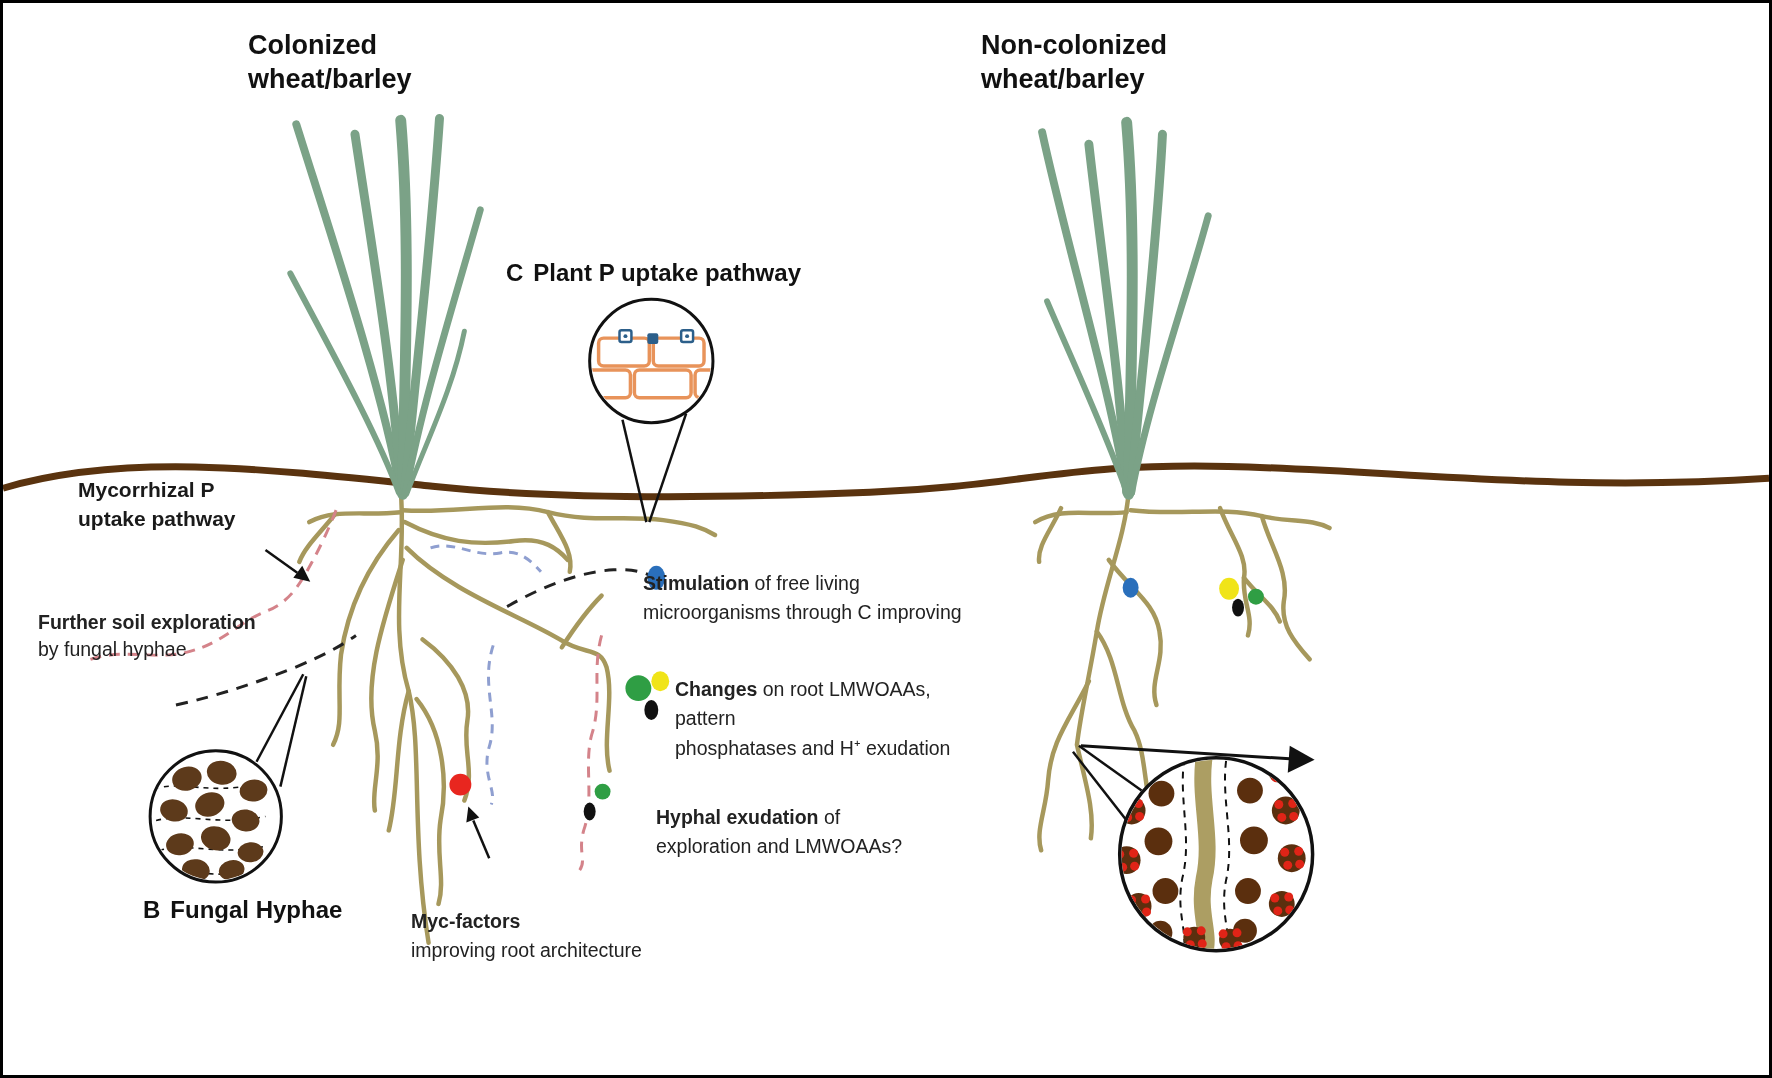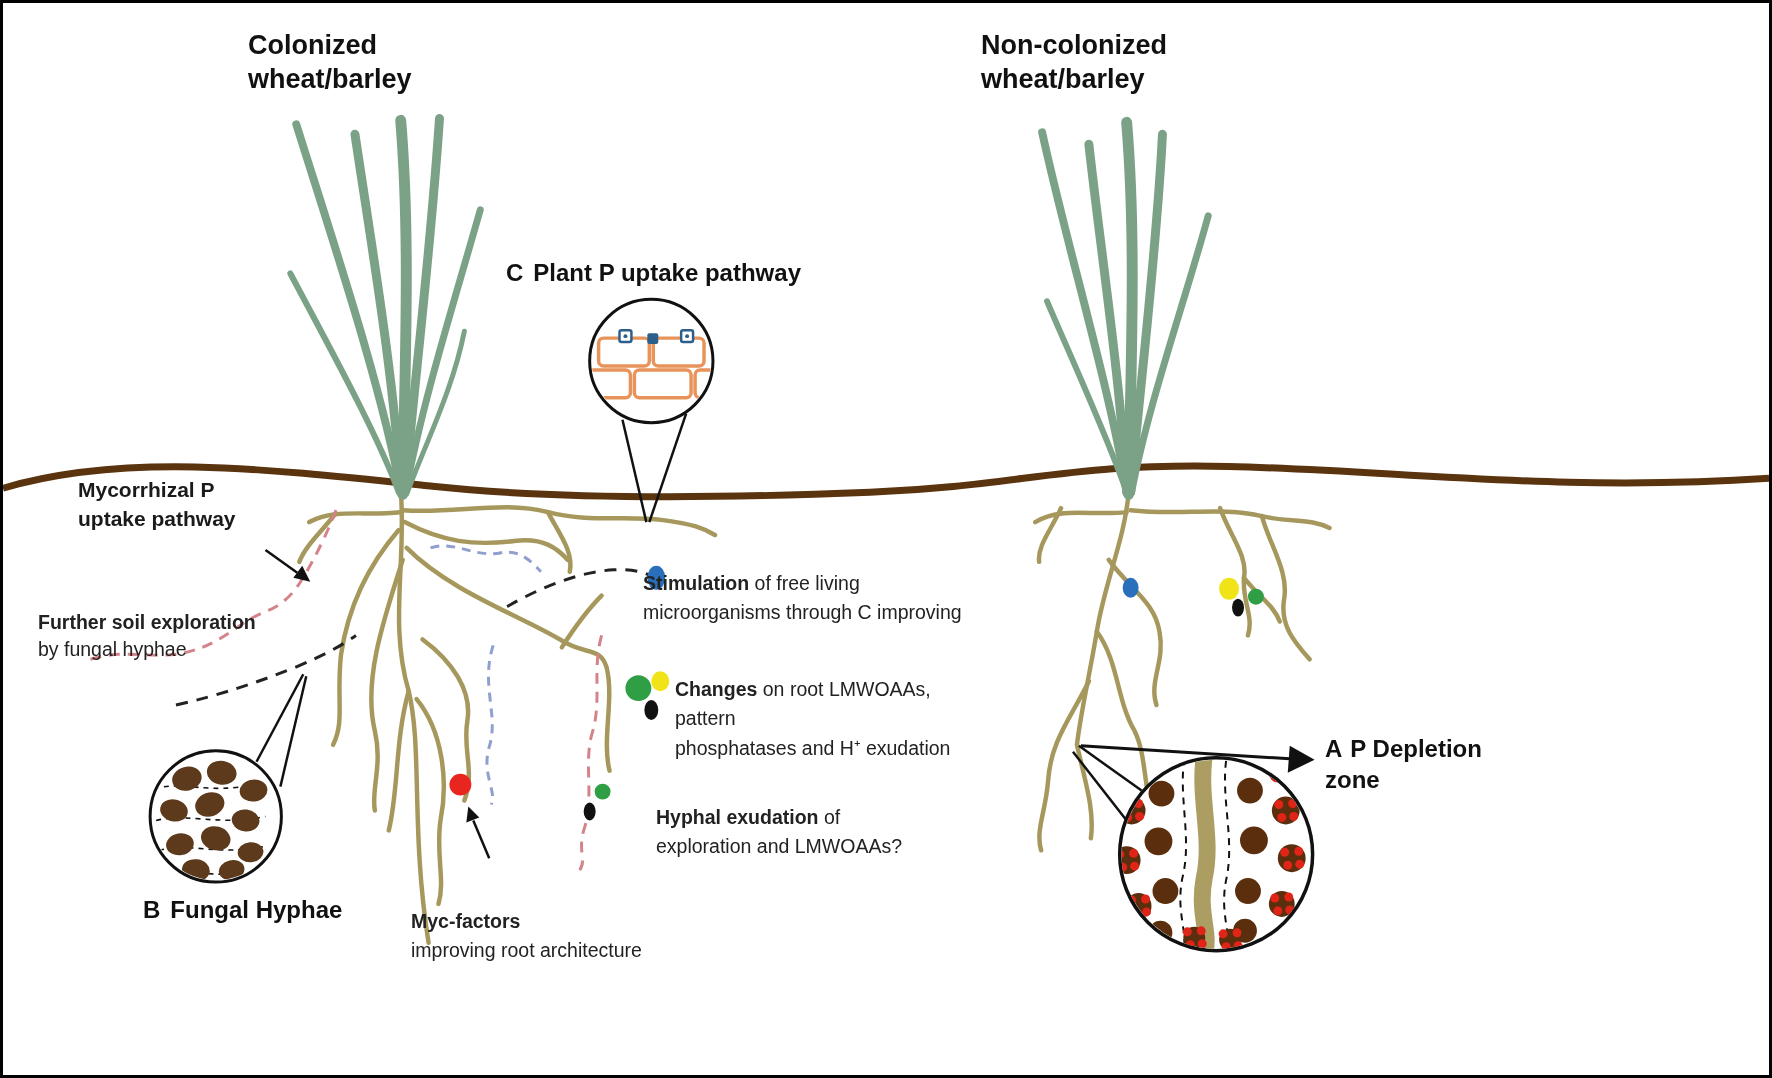--- a/index.html
+++ b/index.html
@@ -283,18 +283,14 @@
 
   <div class="label ann center" style="left:408px; top:872px; width:280px;margin-top:32px;">
     <div class="b">Myc-factors</div>
     <div>improving root architecture</div>
   </div>
 
   <div class="label" style="left:140px; top:893px;">
     <span class="letter">B</span><span class="biglabel">Fungal Hyphae</span>
   </div>
 
-  <div class="label center" style="left:1322px; top:730px; width:180px; line-height:1.3;">
-    <div><span class="letter" style="margin-right:8px;">A</span><span class="biglabel">P Depletion</span></div>
-    <div class="biglabel">zone</div>
-  </div>
 
 </div>
 
 </body></html>

